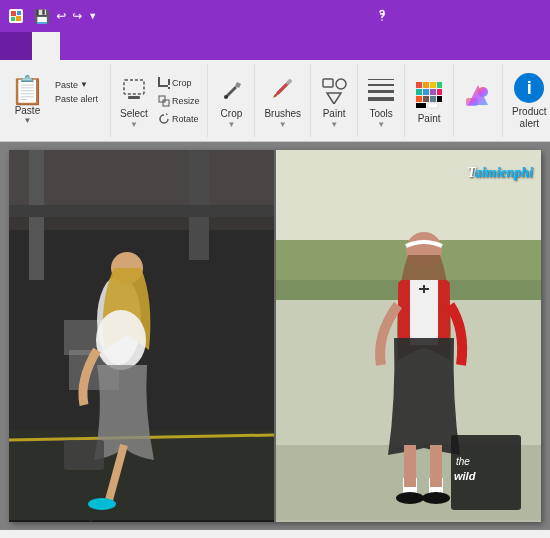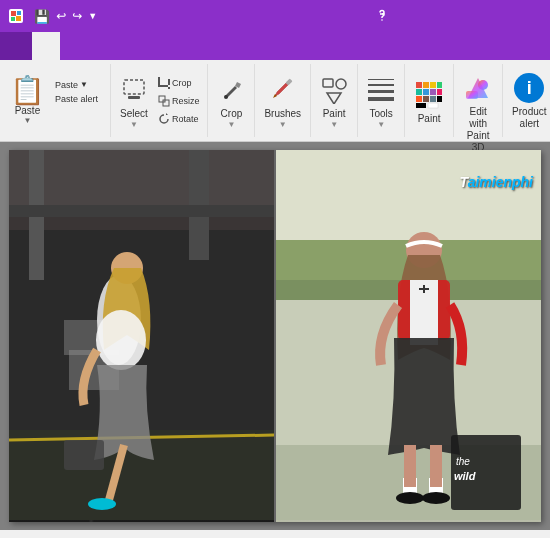--- a/index.html
+++ b/index.html
@@ -457,21 +457,20 @@
                 <stop offset="0%" stop-color="#ff6b35"></stop>
                 <stop offset="50%" stop-color="#c44dff"></stop>
                 <stop offset="100%" stop-color="#4da6ff"></stop>
               </linearGradient>
             </defs>
             <path d="M5 25L15 5l10 20z" fill="url(#p3d)" opacity="0.8"></path>
             <circle cx="20" cy="12" r="5" fill="url(#p3d)" opacity="0.9"></circle>
             <rect x="3" y="18" width="12" height="8" rx="2" fill="url(#p3d)" opacity="0.7"></rect>
           </svg>
         </div>
-        <div class="icon-label" style="text-align:center;line-height:1.2;">Edit with<br>Paint 3D</div>
       </div>
     </div>
     <div class="group-label-row" style="visibility:hidden;">
       <span>.</span>
     </div>
   </div>
 
   <div class="group-wrapper">
     <div class="group-items">
       <div class="icon-btn">
@@ -568,21 +567,21 @@
         <rect x="154" y="295" width="12" height="42" fill="#c8907a"></rect>
 
         <path d="M122 155 Q100 185 105 215" stroke="#c8907a" stroke-width="10" fill="none"></path>
         <path d="M174 155 Q190 180 185 215" stroke="#d02020" stroke-width="10" fill="none"></path>
 
         <rect x="175" y="285" width="70" height="75" rx="3" fill="#1a1a1a" opacity="0.85"></rect>
         <text x="180" y="315" fill="white" font-size="10" font-style="italic">the</text>
         <text x="178" y="330" fill="white" font-size="11" font-style="italic" font-weight="bold">wild</text>
       </svg>
 
-      <div style="position:absolute;top:24px;right:8px;z-index:10;">
+      <div style="position:absolute;top:15px;right:8px;z-index:10;font-family:Liberation Serif, serif;">
         <div style="font-size:14px;font-weight:bold;font-style:italic;color:white;text-shadow:1px 1px 2px rgba(0,0,0,0.7);">
           <span style="color:white;">T</span><span style="color:#00b4ff;">aimienphi</span>
         </div>
         <div style="font-size:9px;color:#00b4ff;text-align:right;"></div>
       </div>
     </div>
   </div>
 </div>
 
 </body></html>

